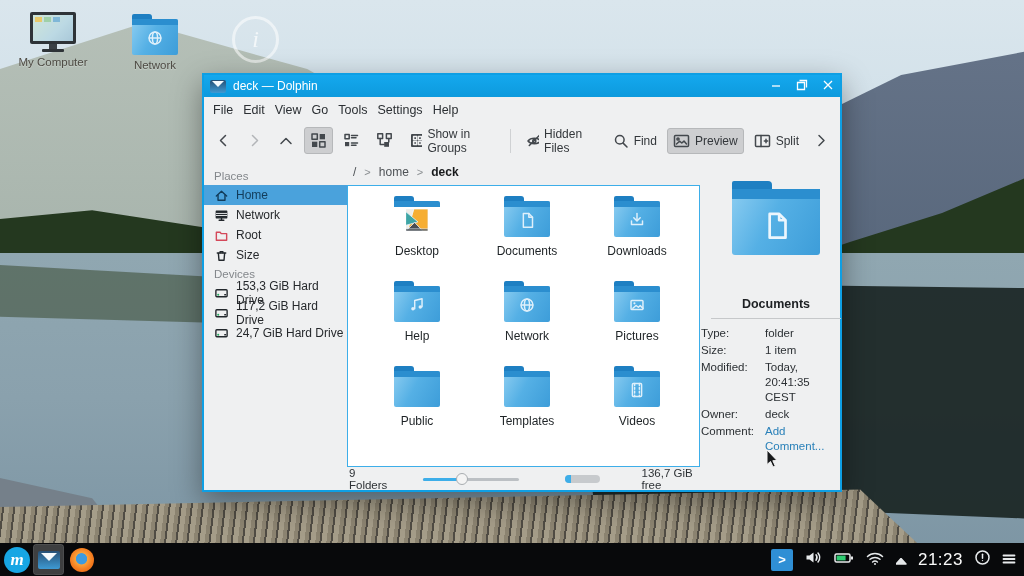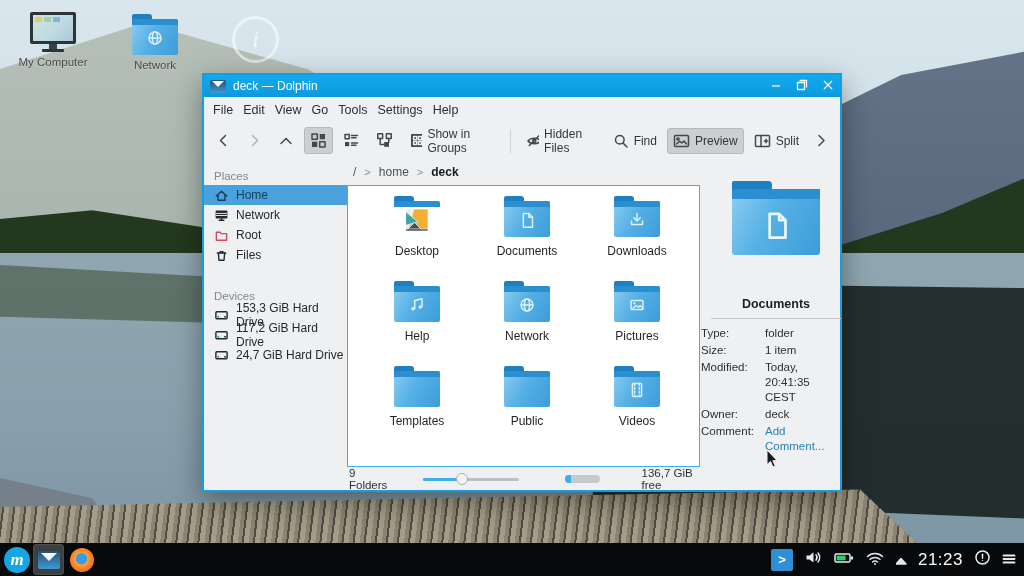--- a/index.html
+++ b/index.html
@@ -63,21 +63,21 @@
 
   .content { display:flex; height:331px; }
 
   
   .sidebar { width:143px; padding-top:8px; flex:none; font-size:12px; }
   .side-hdr { color:#83878b; font-size:11.5px; padding:3px 0 3px 10px; }
   .side-item { display:flex; align-items:center; gap:7px; height:20px; padding-left:10px; color:#26292c; }
   .side-item svg { width:15px; height:15px; stroke:#23282d; stroke-width:1.5; fill:none; stroke-linecap:round; stroke-linejoin:round; flex:none; }
   .side-item.sel { background:#4aa2dc; color:#123c5a; }
   .side-item.sel svg { stroke:#123c5a; }
-  .mt { margin-top:22px; }
+  .mt { margin-top:0; }
 
   
   .main { width:354px; display:flex; flex-direction:column; flex:none; }
   .crumb { height:26px; display:flex; align-items:center; gap:8px; padding-left:6px; font-size:12px; color:#4e5256; }
   .crumb .sep { color:#8b8f92; font-size:11px; }
   .crumb .cur { color:#17191b; font-weight:bold; }
   .view { flex:1; background:#fff; border:1px solid #3daee9; margin-right:1px;
           display:grid; grid-template-columns:repeat(3,110px); grid-auto-rows:85px; padding:7px 0 16px 14px; }
   .fitem { display:flex; flex-direction:column; align-items:center; justify-content:flex-start; padding-top:8px; gap:7px; }
   .fitem .flabel { font-size:12px; color:#1e2326; }
@@ -307,21 +307,21 @@
               <path d="M2.5 4.5h4l1.2 1.5h5.8V13H2.5z"></path>
             </svg>
           <span>Root</span>
         </div>
         <div class="side-item">
           <svg viewBox="0 0 16 16">
               <path d="M4.7 5.8l.6 7.2h5.4l.6-7.2"></path>
               <path d="M3.5 5.3h9"></path>
               <path d="M6.5 5V4h3v1"></path>
             </svg>
-          <span>Files</span>
+          <span>Size</span>
         </div>
         <div class="side-hdr mt">Devices</div>
         <div class="side-item">
           <svg viewBox="0 0 16 16">
               <rect x="2" y="4" width="12" height="7.5" rx="1"></rect>
               <circle cx="4.5" cy="9.3" r="1.1" fill="#27ae60" stroke="none"></circle>
               <path d="M11.5 9.3h.8"></path>
             </svg>
           <span>153,3 GiB Hard Drive</span>
         </div>
@@ -411,25 +411,25 @@
                 <svg viewBox="0 0 24 24">
                   <rect x="5.5" y="7" width="13" height="10" rx="1"></rect>
                   <circle cx="9.2" cy="10.2" r="1.2" fill="#ecf6fd" stroke="none"></circle>
                   <path d="M7.5 15.5l3.5-3 2.5 2 2-1.8 3 2.8"></path>
                 </svg>
               </div>
             <span class="flabel">Pictures</span>
           </div>
           <div class="fitem">
             <div class="fldr"></div>
+            <span class="flabel">Public</span>
+          </div>
+          <div class="fitem">
+            <div class="fldr"></div>
             <span class="flabel">Templates</span>
-          </div>
-          <div class="fitem">
-            <div class="fldr"></div>
-            <span class="flabel">Public</span>
           </div>
           <div class="fitem">
             <div class="fldr">
                 <svg viewBox="0 0 24 24">
                   <rect x="7" y="5" width="10" height="14" rx="1"></rect>
                   <path d="M9.4 5v14" stroke-dasharray="2 2.2"></path>
                   <path d="M14.6 5v14" stroke-dasharray="2 2.2"></path>
                 </svg>
               </div>
             <span class="flabel">Videos</span>

